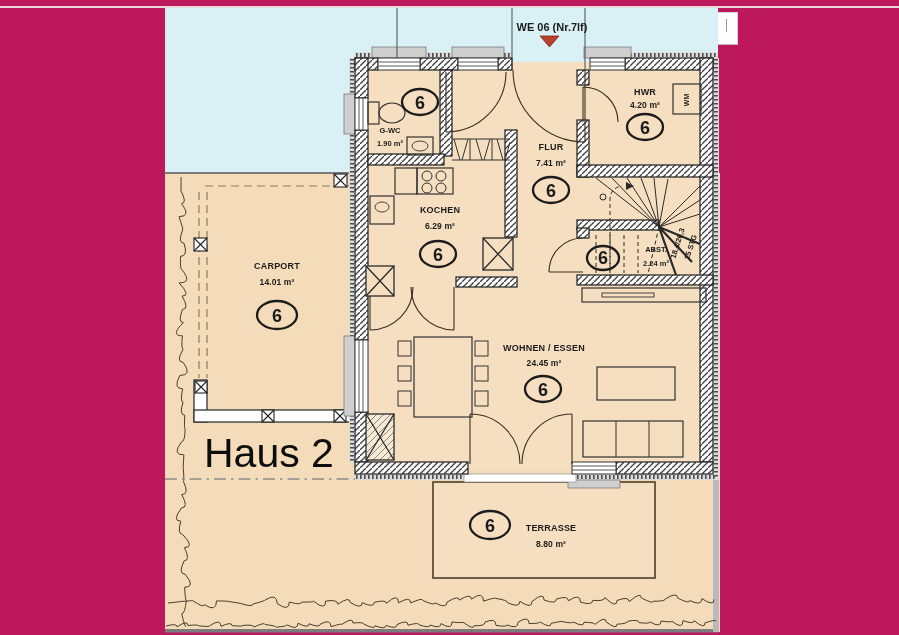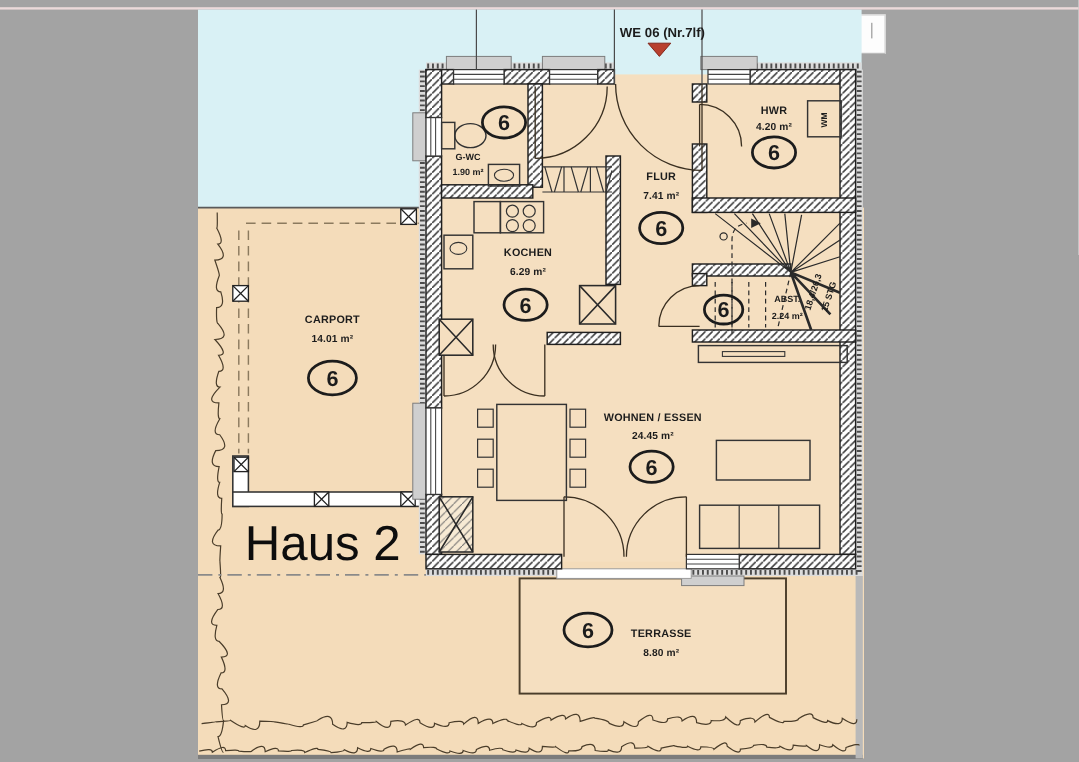--- a/index.html
+++ b/index.html
@@ -1,16 +1,16 @@
 <!DOCTYPE html>
 <html><head>
 <meta charset="utf-8">
 <style>
   html,body{margin:0;padding:0;background:#fff;}
-  .page{position:relative;width:899px;height:635px;background:#a3a3a3;overflow:hidden;
+  .page{position:relative;width:899px;height:635px;background:#be185d;overflow:hidden;
         font-family:"Liberation Sans",sans-serif;}
   .topline{position:absolute;left:0;top:6px;width:899px;height:2px;background:#ecdada;}
   .scrollbox{position:absolute;left:716px;top:12px;width:20px;height:31px;background:#fdfdfd;
              border:1px solid #d6d6d6;border-bottom-color:#bbb;}
   .scrollbox span{position:absolute;left:9px;top:6px;width:1px;height:13px;background:#9a9a9a;}
   svg{position:absolute;left:0;top:0;}
   svg text{fill:#1c1c1c;}
   .rn{font-weight:700;font-size:9px;letter-spacing:.2px;text-anchor:middle;}
   .ra{font-weight:700;font-size:8.5px;letter-spacing:.1px;text-anchor:middle;}
   .rn-sm{font-weight:700;font-size:7.5px;text-anchor:middle;}

